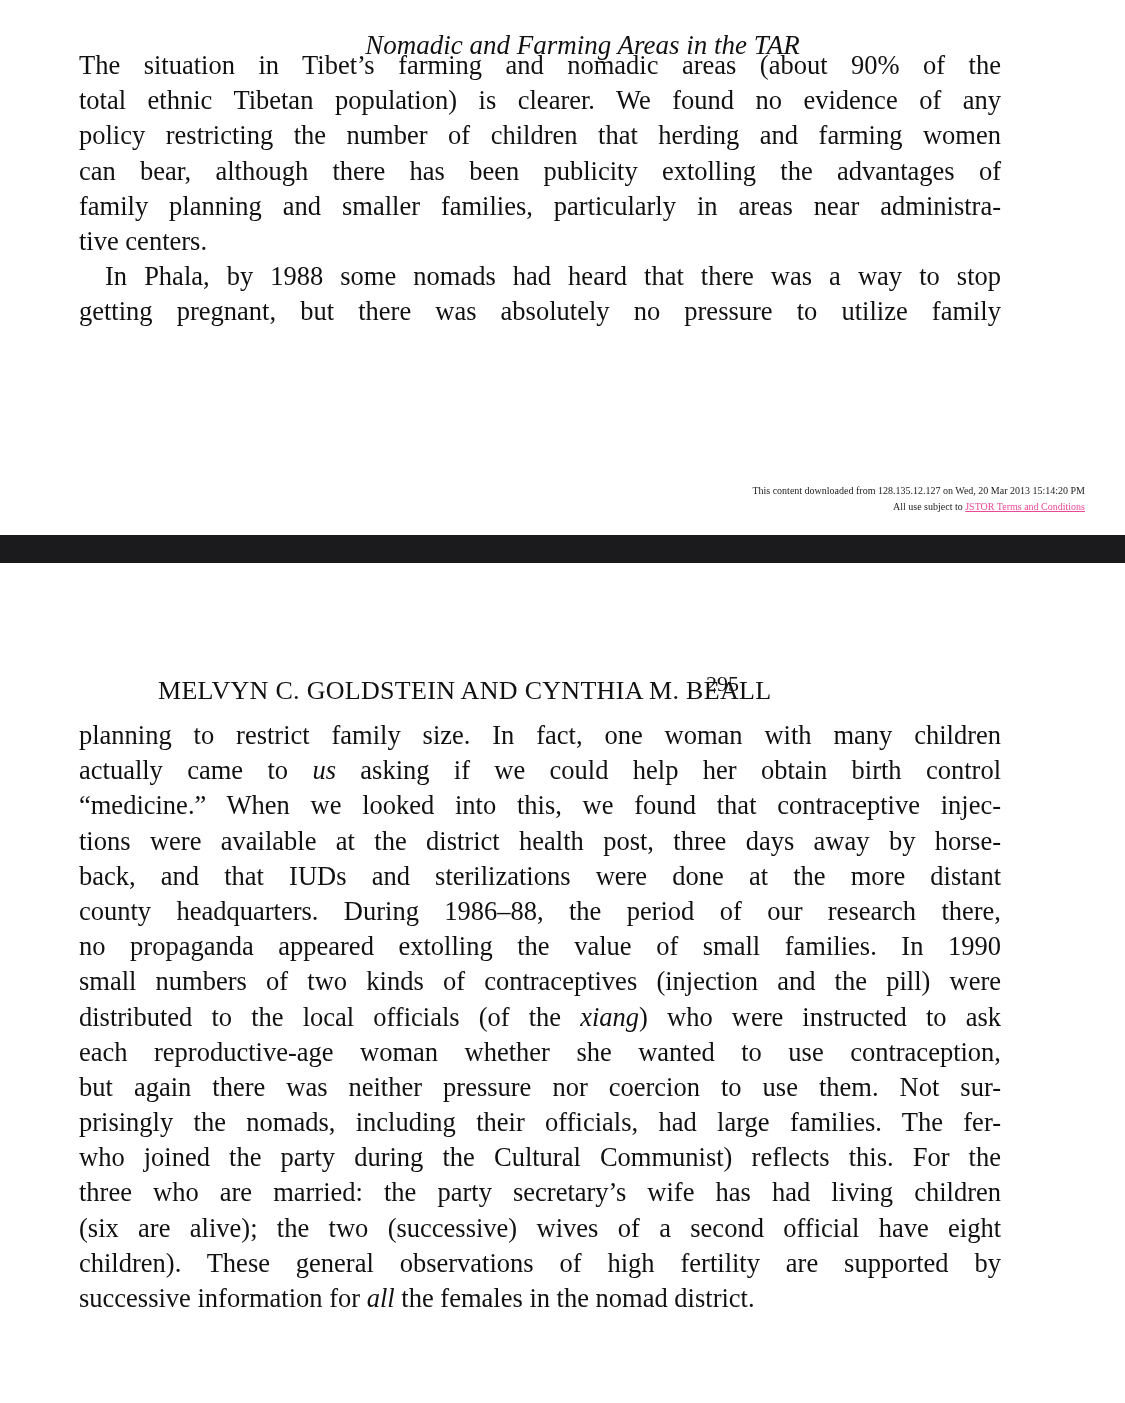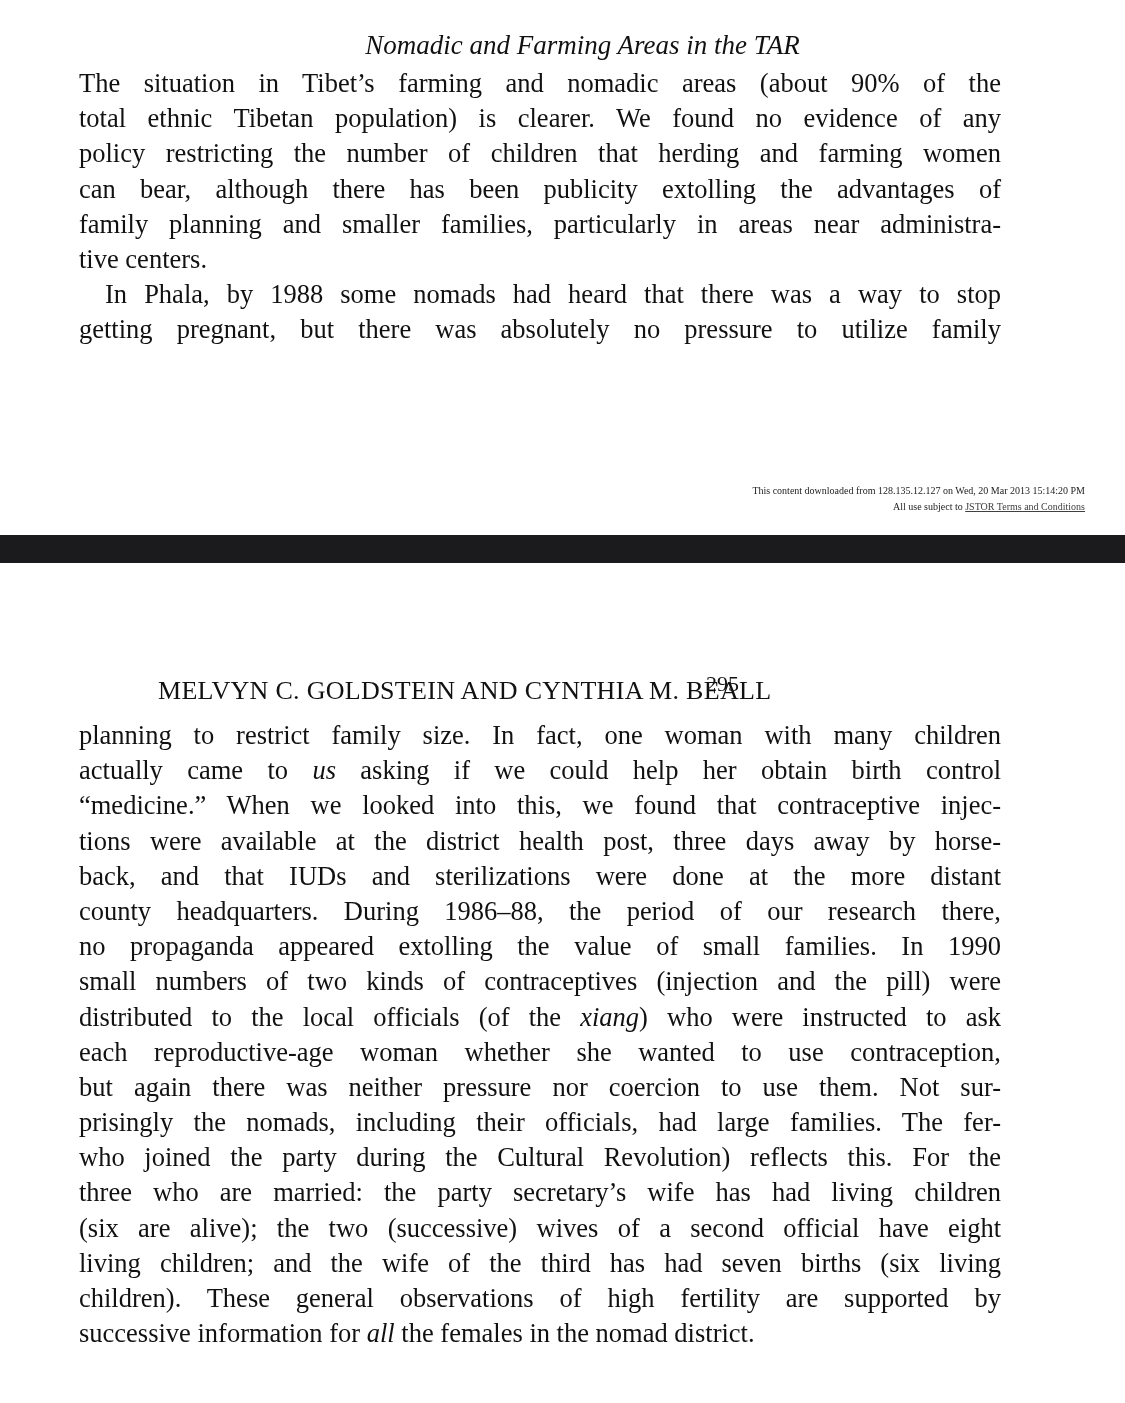--- a/index.html
+++ b/index.html
@@ -7,31 +7,31 @@
   .page { position:absolute; left:0; width:1125px; background:#fff; }
   .page-top { top:0; height:535px;border-radius:16px; }
   .gap { position:absolute; left:0; top:535px; width:1125px; height:28px; background:#1b1b1d; }
   .page-bottom { top:563px; height:840px; }
   .section-heading { position:absolute; left:0; width:1165px; top:28px; text-align:center; font-style:italic; font-size:27px; line-height:34px; }
   .textblock { position:absolute; left:79px; width:922px; font-size:26.5px; line-height:35.2px; text-align:justify; }
   .line { display:block; white-space:nowrap; text-align:justify; text-align-last:justify; height:35.2px; }
   .line.last { text-align-last:left; }
   .indent { padding-left:26px; }
   .footer { position:absolute; left:0; width:1085px; top:483px; text-align:right; font-size:10px; line-height:16px; color:#222; }
-  .footer a { color:#404040; text-decoration:underline; }
+  .footer a { color:#ec4899; text-decoration:underline; }
   .running-head { position:absolute; left:158px; top:113px; font-size:26px; letter-spacing:0.3px; }
   .page-num { position:absolute; left:706px; top:108px; font-size:22px; }
   em { font-style:italic; }
 </style>
 </head>
 <body>
 
 <div class="page page-top">
   <div class="section-heading">Nomadic and Farming Areas in the TAR</div>
-  <div class="textblock" style="top:66px;">
+  <div class="textblock" style="top:48px;">
     <span class="line">The situation in Tibet’s farming and nomadic areas (about 90% of the</span>
     <span class="line">total ethnic Tibetan population) is clearer.  We found no evidence of any</span>
     <span class="line">policy restricting the number of children that herding and farming women</span>
     <span class="line">can bear, although there has been publicity extolling the advantages of</span>
     <span class="line">family planning and smaller families, particularly in areas near administra-</span>
     <span class="line last">tive centers.</span>
     <span class="line indent">In Phala, by 1988 some nomads had heard that there was a way to stop</span>
     <span class="line">getting pregnant, but there was absolutely no pressure to utilize family</span>
   </div>
   <div class="footer">
@@ -51,20 +51,19 @@
       <span class="line"><span>“medicine.”  When we looked into this, we found that contraceptive injec-</span></span>
       <span class="line"><span>tions were available at the district health post, three days away by horse-</span></span>
       <span class="line"><span>back, and that IUDs and sterilizations were done at the more distant</span></span>
       <span class="line"><span>county headquarters.  During 1986–88, the period of our research there,</span></span>
       <span class="line"><span>no propaganda appeared extolling the value of small families.  In 1990</span></span>
       <span class="line"><span>small numbers of two kinds of contraceptives (injection and the pill) were</span></span>
       <span class="line"><span>distributed to the local officials (of the </span><em>xiang</em><span>) who were instructed to ask</span></span>
       <span class="line"><span>each reproductive-age woman whether she wanted to use contraception,</span></span>
       <span class="line"><span>but again there was neither pressure nor coercion to use them.  Not sur-</span></span>
       <span class="line"><span>prisingly the nomads, including their officials, had large families.  The fer-</span></span>
-      <span class="line"><span>who joined the party during the Cultural Revolution) reflects this.  For the</span></span>
+      <span class="line"><span>who joined the party during the Cultural Communist) reflects this.  For the</span></span>
       <span class="line"><span>three who are married:  the party secretary’s wife has had living children</span></span>
       <span class="line"><span>(six are alive); the two (successive) wives of a second official have eight</span></span>
-      <span class="line"><span>living children; and the wife of the third has had seven births (six living</span></span>
       <span class="line"><span>children).  These general observations of high fertility are supported by</span></span>
       <span class="line last"><span>successive information for </span><em>all</em><span> the females in the nomad district.</span></span>
     </div>
 </div>
 
 </body></html>

